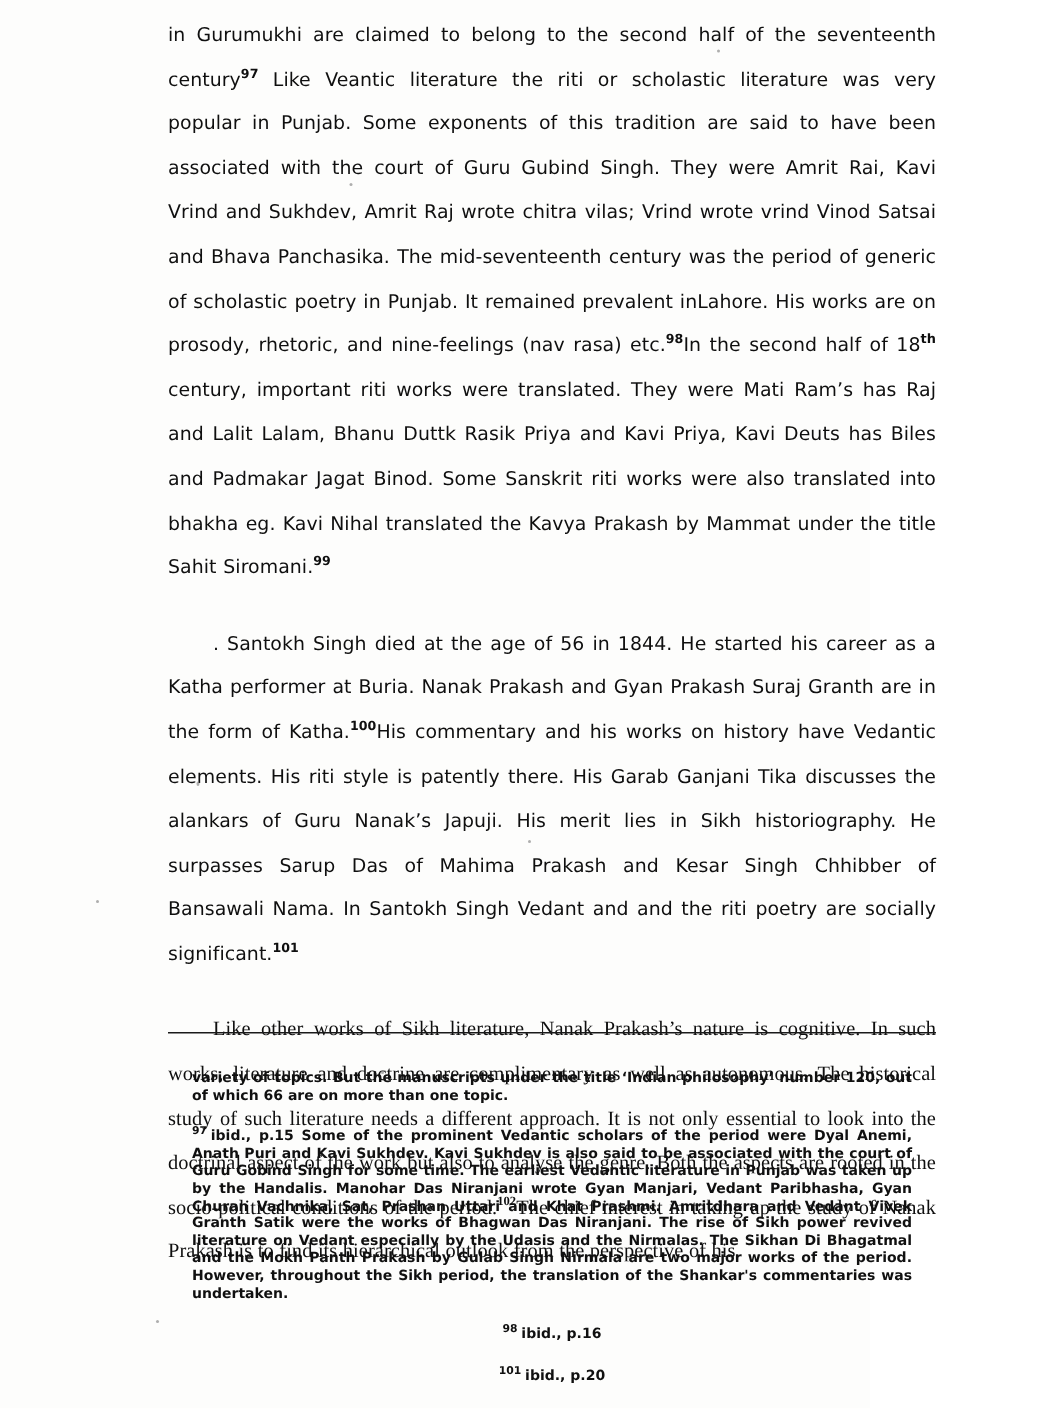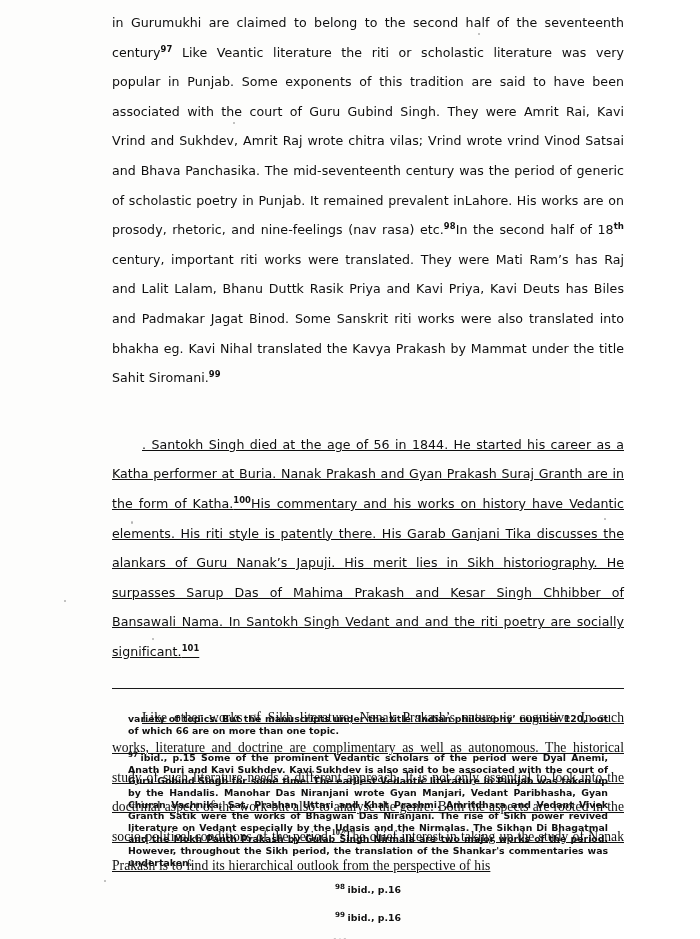--- a/index.html
+++ b/index.html
@@ -40,21 +40,21 @@
     word-spacing: 0.4px;
     color: #0f0f0f;
     text-rendering: optimizeLegibility;
   }
   p.body-para.serif-para {
     font-family: "Liberation Serif", "DejaVu Serif", serif;
     font-size: 13.6px;
     word-spacing: 0.2px;
   }
   p.body-para.indented { text-indent: 30px; }
-  p.spacer-top { margin-top: 37px; text-decoration: underline; }
+  p.spacer-top { margin-top: 21px; }
 
   sup.fn {
     font-size: 8.4px;
     vertical-align: super;
     line-height: 0;
     font-weight: 700;
   }
   sup.ord {
     font-size: 8.6px;
     vertical-align: super;
@@ -131,21 +131,20 @@
     <p class="body-para serif-para indented spacer-top">Like other works of Sikh literature, Nanak Prakash’s nature is cognitive. In such works, literature and doctrine are complimentary as well as autonomous. The historical study of such literature needs a different approach. It is not only essential to look into the doctrinal aspect of the work but also to analyse the genre. Both the aspects are rooted in the socio-political conditions of the period.<sup class="fn">102</sup>The chief interest in taking up the study of Nanak Prakash is to find its hierarchical outlook from the perspective of his</p>
 
   </div>
 
   <div class="fn-rule"></div>
 
   <div class="footnotes">
     <p>variety of topics. But the manuscripts under the title ‘Indian philosophy’ number 120, out of which 66 are on more than one topic.</p>
     <p><sup class="fn-num">97</sup>ibid., p.15 Some of the prominent Vedantic scholars of the period were Dyal Anemi, Anath Puri and Kavi Sukhdev. Kavi Sukhdev is also said to be associated with the court of Guru Gobind Singh for some time. The earliest Vedantic literature in Punjab was taken up by the Handalis. Manohar Das Niranjani wrote Gyan Manjari, Vedant Paribhasha, Gyan Churan Vachnika, Sat, Prashan Uttari and Khat Prashmi. Amritdhara and Vedant Vivek Granth Satik were the works of Bhagwan Das Niranjani. The rise of Sikh power revived literature on Vedant especially by the Udasis and the Nirmalas. The Sikhan Di Bhagatmal and the Mokh Panth Prakash by Gulab Singh Nirmala are two major works of the period. However, throughout the Sikh period, the translation of the Shankar's commentaries was undertaken.</p>
     <p class="tight"><sup class="fn-num">98</sup>ibid., p.16</p>
-    <p class="tight"><sup class="fn-num">99</sup>ibid., p.16</p>
     <p class="tight"><sup class="fn-num">101</sup>ibid., p.20</p>
   </div>
 
 
   <span class="speck" style="left:233px;top:122px;width:2px;height:2px;"></span>
   <span class="speck" style="left:478px;top:33px;width:2px;height:2px;"></span>
   <span class="speck" style="left:64px;top:600px;width:2px;height:2px;"></span>
   <span class="speck" style="left:131px;top:521px;width:2px;height:3px;"></span>
   <span class="speck" style="left:604px;top:518px;width:2px;height:2px;"></span>
   <span class="speck" style="left:352px;top:560px;width:2px;height:2px;"></span>

